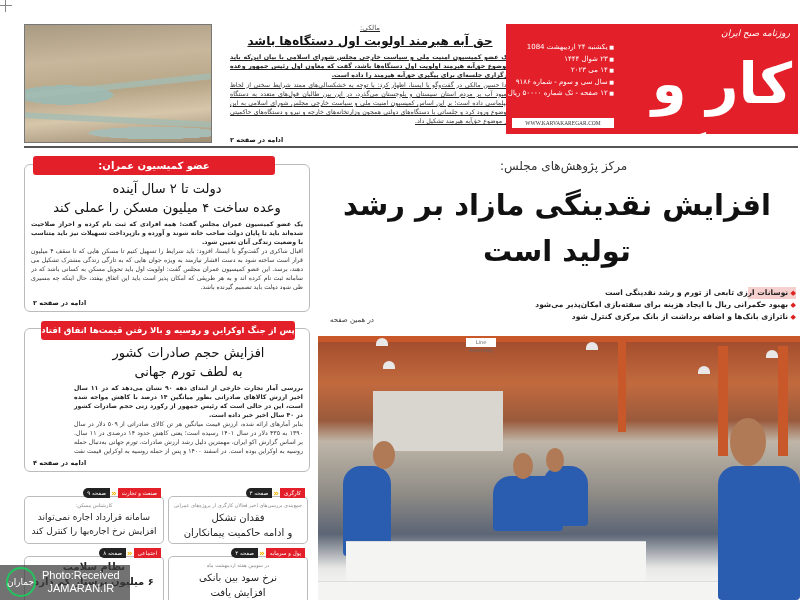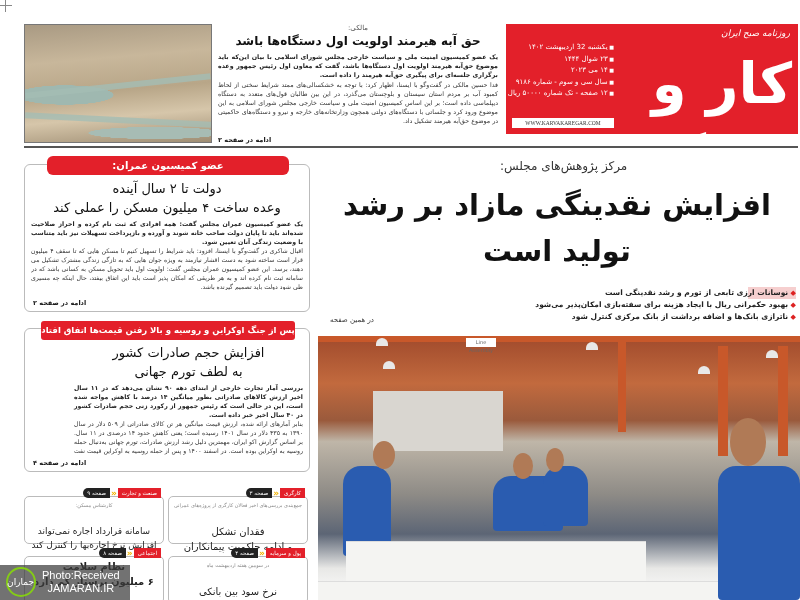--- a/index.html
+++ b/index.html
@@ -13,21 +13,21 @@
   
   .river-photo { position: absolute; left: 24px; top: 24px; width: 188px; height: 119px;
     background:
       radial-gradient(ellipse 80px 16px at 40px 70px, #9fb8b0 0 60%, transparent 61%),
       radial-gradient(ellipse 110px 10px at 130px 108px, #a7bcb4 0 60%, transparent 61%),
       linear-gradient(175deg, #a99a83 0%, #c8b79b 30%, #b8a688 55%, #d6c6aa 75%, #9e8d73 100%);
     border: 1px solid #777; }
   .river-photo .band { position: absolute; left: 0; right: 0; height: 6px; background: #a4bdb4; opacity: .8; }
 
   
-  .top-article { position: absolute; left: 218px; top: 22px; width: 280px; height: 122px; text-align: right; }
+  .top-article { position: absolute; left: 230px; top: 22px; width: 280px; height: 122px; text-align: right; text-decoration: underline; }
   .top-article .kicker { font-size: 7px; color: #555; text-align: center; margin-top: 2px; }
   .top-article .title { font-size: 12px; font-weight: bold; text-align: center; color: #111; margin: 2px 0 4px; }
   .top-article p { font-size: 6.3px; line-height: 9.2px; color: #333; text-align: justify; }
   .top-article p.lead { font-weight: bold; color: #222; }
   .cont { font-size: 6.5px; font-weight: bold; color: #111; }
 
   .rule { position: absolute; height: 2px; background: #555; }
 
   
   .masthead { position: absolute; left: 506px; top: 24px; width: 292px; height: 110px; background: #e3202a; overflow: hidden; }
@@ -62,25 +62,25 @@
   .box .title { text-align: center; font-weight: normal; color: #111; }
   .box p { font-size: 6.2px; line-height: 9px; color: #333; text-align: justify; }
   .box p.lead { font-weight: bold; color: #222; }
 
   .small-box { position: absolute; border: 1px solid #bbb; border-radius: 5px; background: #fff; }
   .tag { position: absolute; top: -9px; right: 2px; height: 10px; display: flex; flex-direction: row; align-items: center; font-size: 5.5px; color: #fff; }
   .tag .sec { background: #e3202a; padding: 0 4px; height: 10px; line-height: 10px; }
   .tag .chev { color: #f2b400; font-size: 9px; font-weight: bold; padding: 0 1px; line-height: 10px; }
   .tag .pg { background: #222; padding: 0 4px; height: 10px; line-height: 10px; border-radius: 5px 0 0 5px; }
   .small-box .sub { font-size: 5px; color: #888; text-align: center; margin-top: 5px; }
-  .small-box .title { font-size: 10px; color: #222; text-align: center; line-height: 15px; margin-top: 16px; }
+  .small-box .title { font-size: 10px; color: #222; text-align: center; line-height: 15px; margin-top: 2px; }
 
   
   .watermark { position: absolute; left: 0; top: 565px; width: 130px; height: 35px; background: rgba(60,60,60,.72); }
-  .watermark .logo-circle { position: absolute; left: 6px; top: 2px; width: 30px; height: 30px; border: 2px solid #84cc16; border-radius: 50%; color: #fff; font-size: 9px; text-align: center; line-height: 26px; }
+  .watermark .logo-circle { position: absolute; left: 6px; top: 2px; width: 30px; height: 30px; border: 2px solid #22c55e; border-radius: 50%; color: #fff; font-size: 9px; text-align: center; line-height: 26px; }
   .watermark .wm-text { position: absolute; left: 42px; top: 4px; color: #fff; font-size: 11px; line-height: 13px; direction: ltr; text-align: center; font-family: "Liberation Sans", sans-serif; }
 </style>
 </head>
 <body>
 
 <div class="crosshair"></div>
 
 <div class="river-photo">
   <div class="band" style="top:58px;transform:rotate(-6deg);"></div>
   <div class="band" style="top:92px;transform:rotate(3deg);"></div>
@@ -91,21 +91,21 @@
   <div class="title">حق آبه هیرمند اولویت اول دستگاه‌ها باشد</div>
   <p class="lead">یک عضو کمیسیون امنیت ملی و سیاست خارجی مجلس شورای اسلامی با بیان این‌که باید موضوع حق‌آبه هیرمند اولویت اول دستگاه‌ها باشد، گفت که معاون اول رئیس جمهور وعده برگزاری جلسه‌ای برای پیگیری حق‌آبه هیرمند را داده است.</p>
   <p style="height:46px;overflow:hidden;">فدا حسین مالکی در گفت‌وگو با ایسنا، اظهار کرد: با توجه به خشکسالی‌های ممتد شرایط سختی از لحاظ کمبود آب بر مردم استان سیستان و بلوچستان می‌گذرد، در این بین طالبان قول‌های متعدد به دستگاه دیپلماسی داده است؛ بر این اساس کمیسیون امنیت ملی و سیاست خارجی مجلس شورای اسلامی به این موضوع ورود کرد و جلساتی با دستگاه‌های دولتی همچون وزارتخانه‌های خارجه و نیرو و دستگاه‌های حاکمیتی در موضوع حق‌آبه هیرمند تشکیل داد.</p>
   <div class="cont" style="position:absolute;left:0;bottom:0;">ادامه در صفحه ۲</div>
 </div>
 
 <div class="masthead">
   <div class="tagline">روزنامه صبح ایران</div>
   <div class="logo">کار و کارگر</div>
   <div class="info">
-    <div>یکشنبه 32 اردیبهشت ۱۴۰۲</div>
+    <div>یکشنبه ۲۴ اردیبهشت 1084</div>
     <div>۲۳ شوال ۱۴۴۴</div>
     <div>۱۴ می ۲۰۲۳</div>
     <div>سال سی و سوم - شماره ۹۱۸۶</div>
     <div>۱۲ صفحه - تک شماره ۵۰۰۰۰ ریال</div>
   </div>
   <div class="url">WWW.KARVAKAREGAR.COM</div>
 </div>
 
 <div class="rule" style="left:24px;top:146px;width:774px;"></div>
 
@@ -138,21 +138,21 @@
   <div class="head" style="left:195px;top:117px;width:20px;height:26px;"></div>
   <div class="worker" style="left:225px;top:130px;width:45px;height:60px;"></div>
   <div class="head" style="left:228px;top:112px;width:18px;height:24px;"></div>
   <div class="worker" style="left:400px;top:130px;width:82px;height:134px;"></div>
   <div class="head" style="left:412px;top:82px;width:36px;height:48px;"></div>
   <div class="table" style="left:28px;top:205px;width:300px;height:40px;"></div>
   <div class="table" style="left:0;top:245px;width:400px;height:19px;"></div>
 </div>
 
 <div class="box" style="left:24px;top:164px;width:286px;height:148px;">
-  <div class="box-label" style="left:22px;top:-9px;width:242px;height:19px;font-size:10px;line-height:19px;border-radius:6px;">عضو کمیسیون عمران:</div>
+  <div class="box-label" style="left:8px;top:-9px;width:242px;height:19px;font-size:10px;line-height:19px;">عضو کمیسیون عمران:</div>
   <div class="title" style="font-size:13px;line-height:19px;margin-top:14px;">
     <div>دولت تا ۲ سال آینده</div>
     <div>وعده ساخت ۴ میلیون مسکن را عملی کند</div>
   </div>
   <div style="padding:2px 6px 0;">
     <p class="lead">یک عضو کمیسیون عمران مجلس گفت: همه افرادی که ثبت نام کرده و احراز صلاحیت شده‌اند باید تا پایان دولت صاحب خانه شوند و آورده و بازپرداخت تسهیلات نیز باید متناسب با وضعیت زندگی آنان تعیین شود.</p>
     <p style="height:44px;overflow:hidden;">اقبال شاکری در گفت‌وگو با ایسنا، افزود: باید شرایط را تسهیل کنیم تا مسکن هایی که تا سقف ۴ میلیون قرار است ساخته شود به دست اقشار نیازمند به ویژه جوان هایی که به تازگی زندگی مشترک تشکیل می دهند، برسد. این عضو کمیسیون عمران مجلس گفت: اولویت اول باید تحویل مسکن به کسانی باشد که در سامانه ثبت نام کرده اند و به هر طریقی که امکان پذیر است باید این اتفاق بیفتد، حال اینکه چه مسیری طی شود دولت باید تصمیم گیرنده باشد.</p>
   </div>
   <div class="cont" style="position:absolute;left:8px;bottom:4px;">ادامه در صفحه ۲</div>
 </div>

